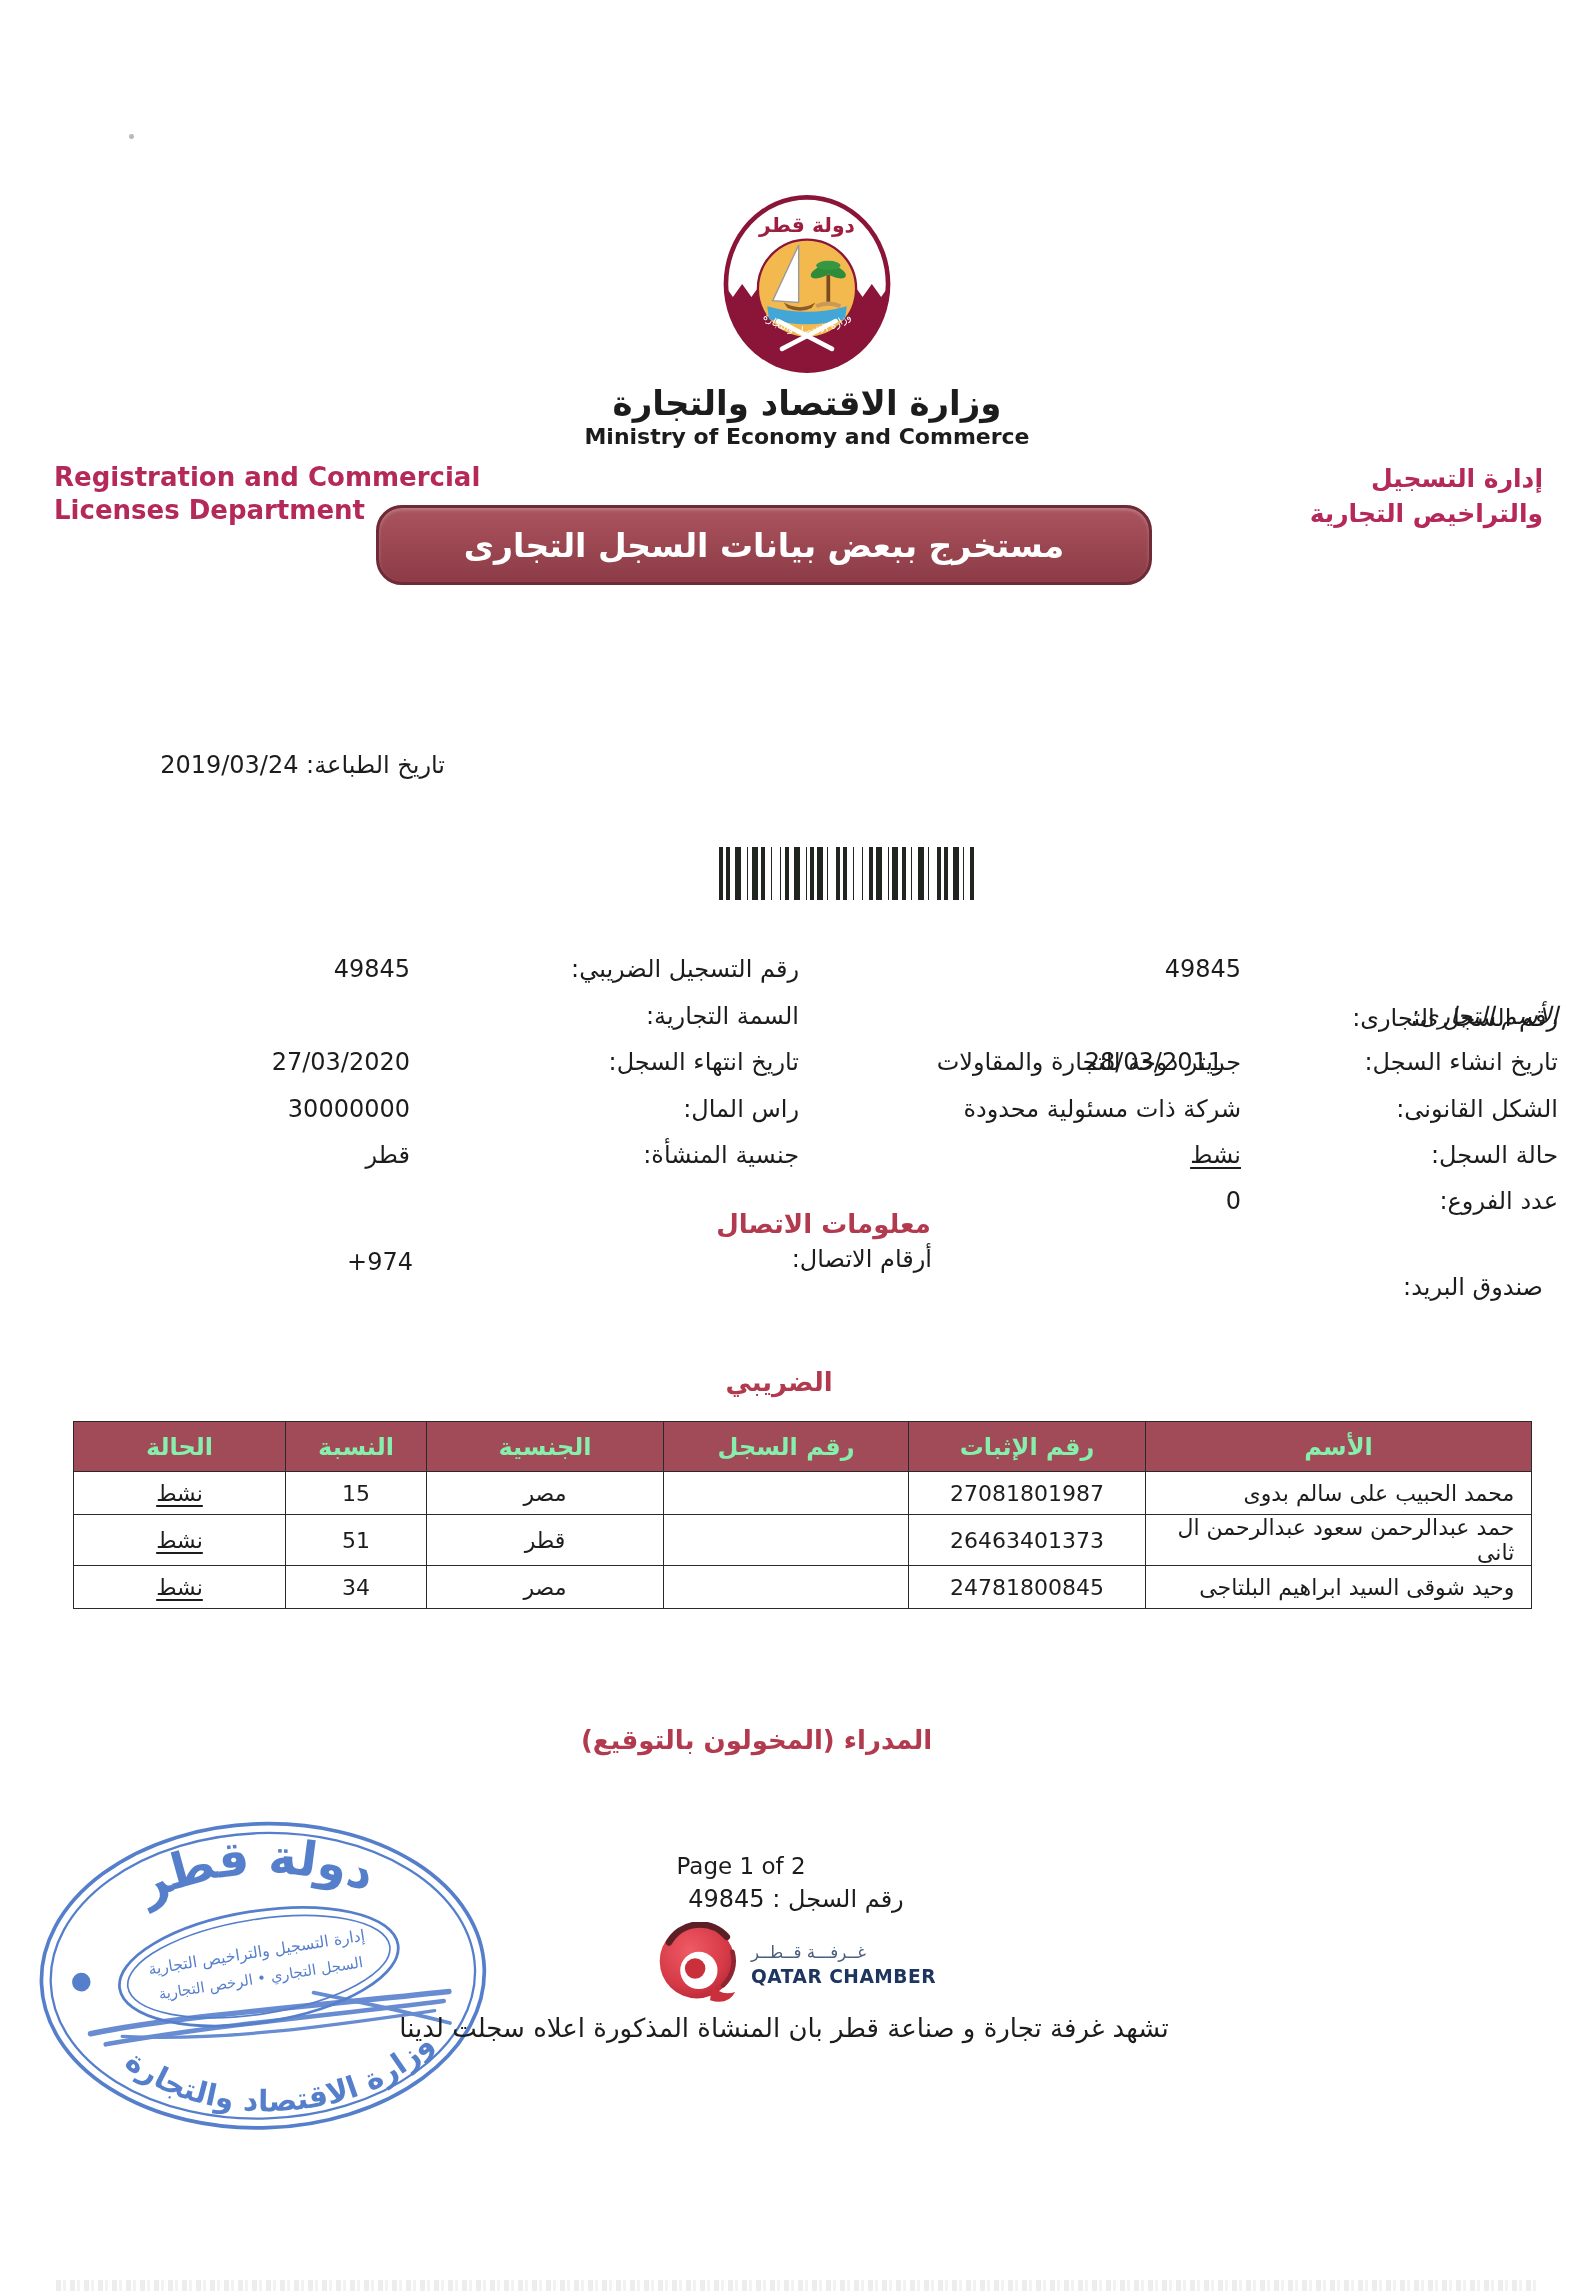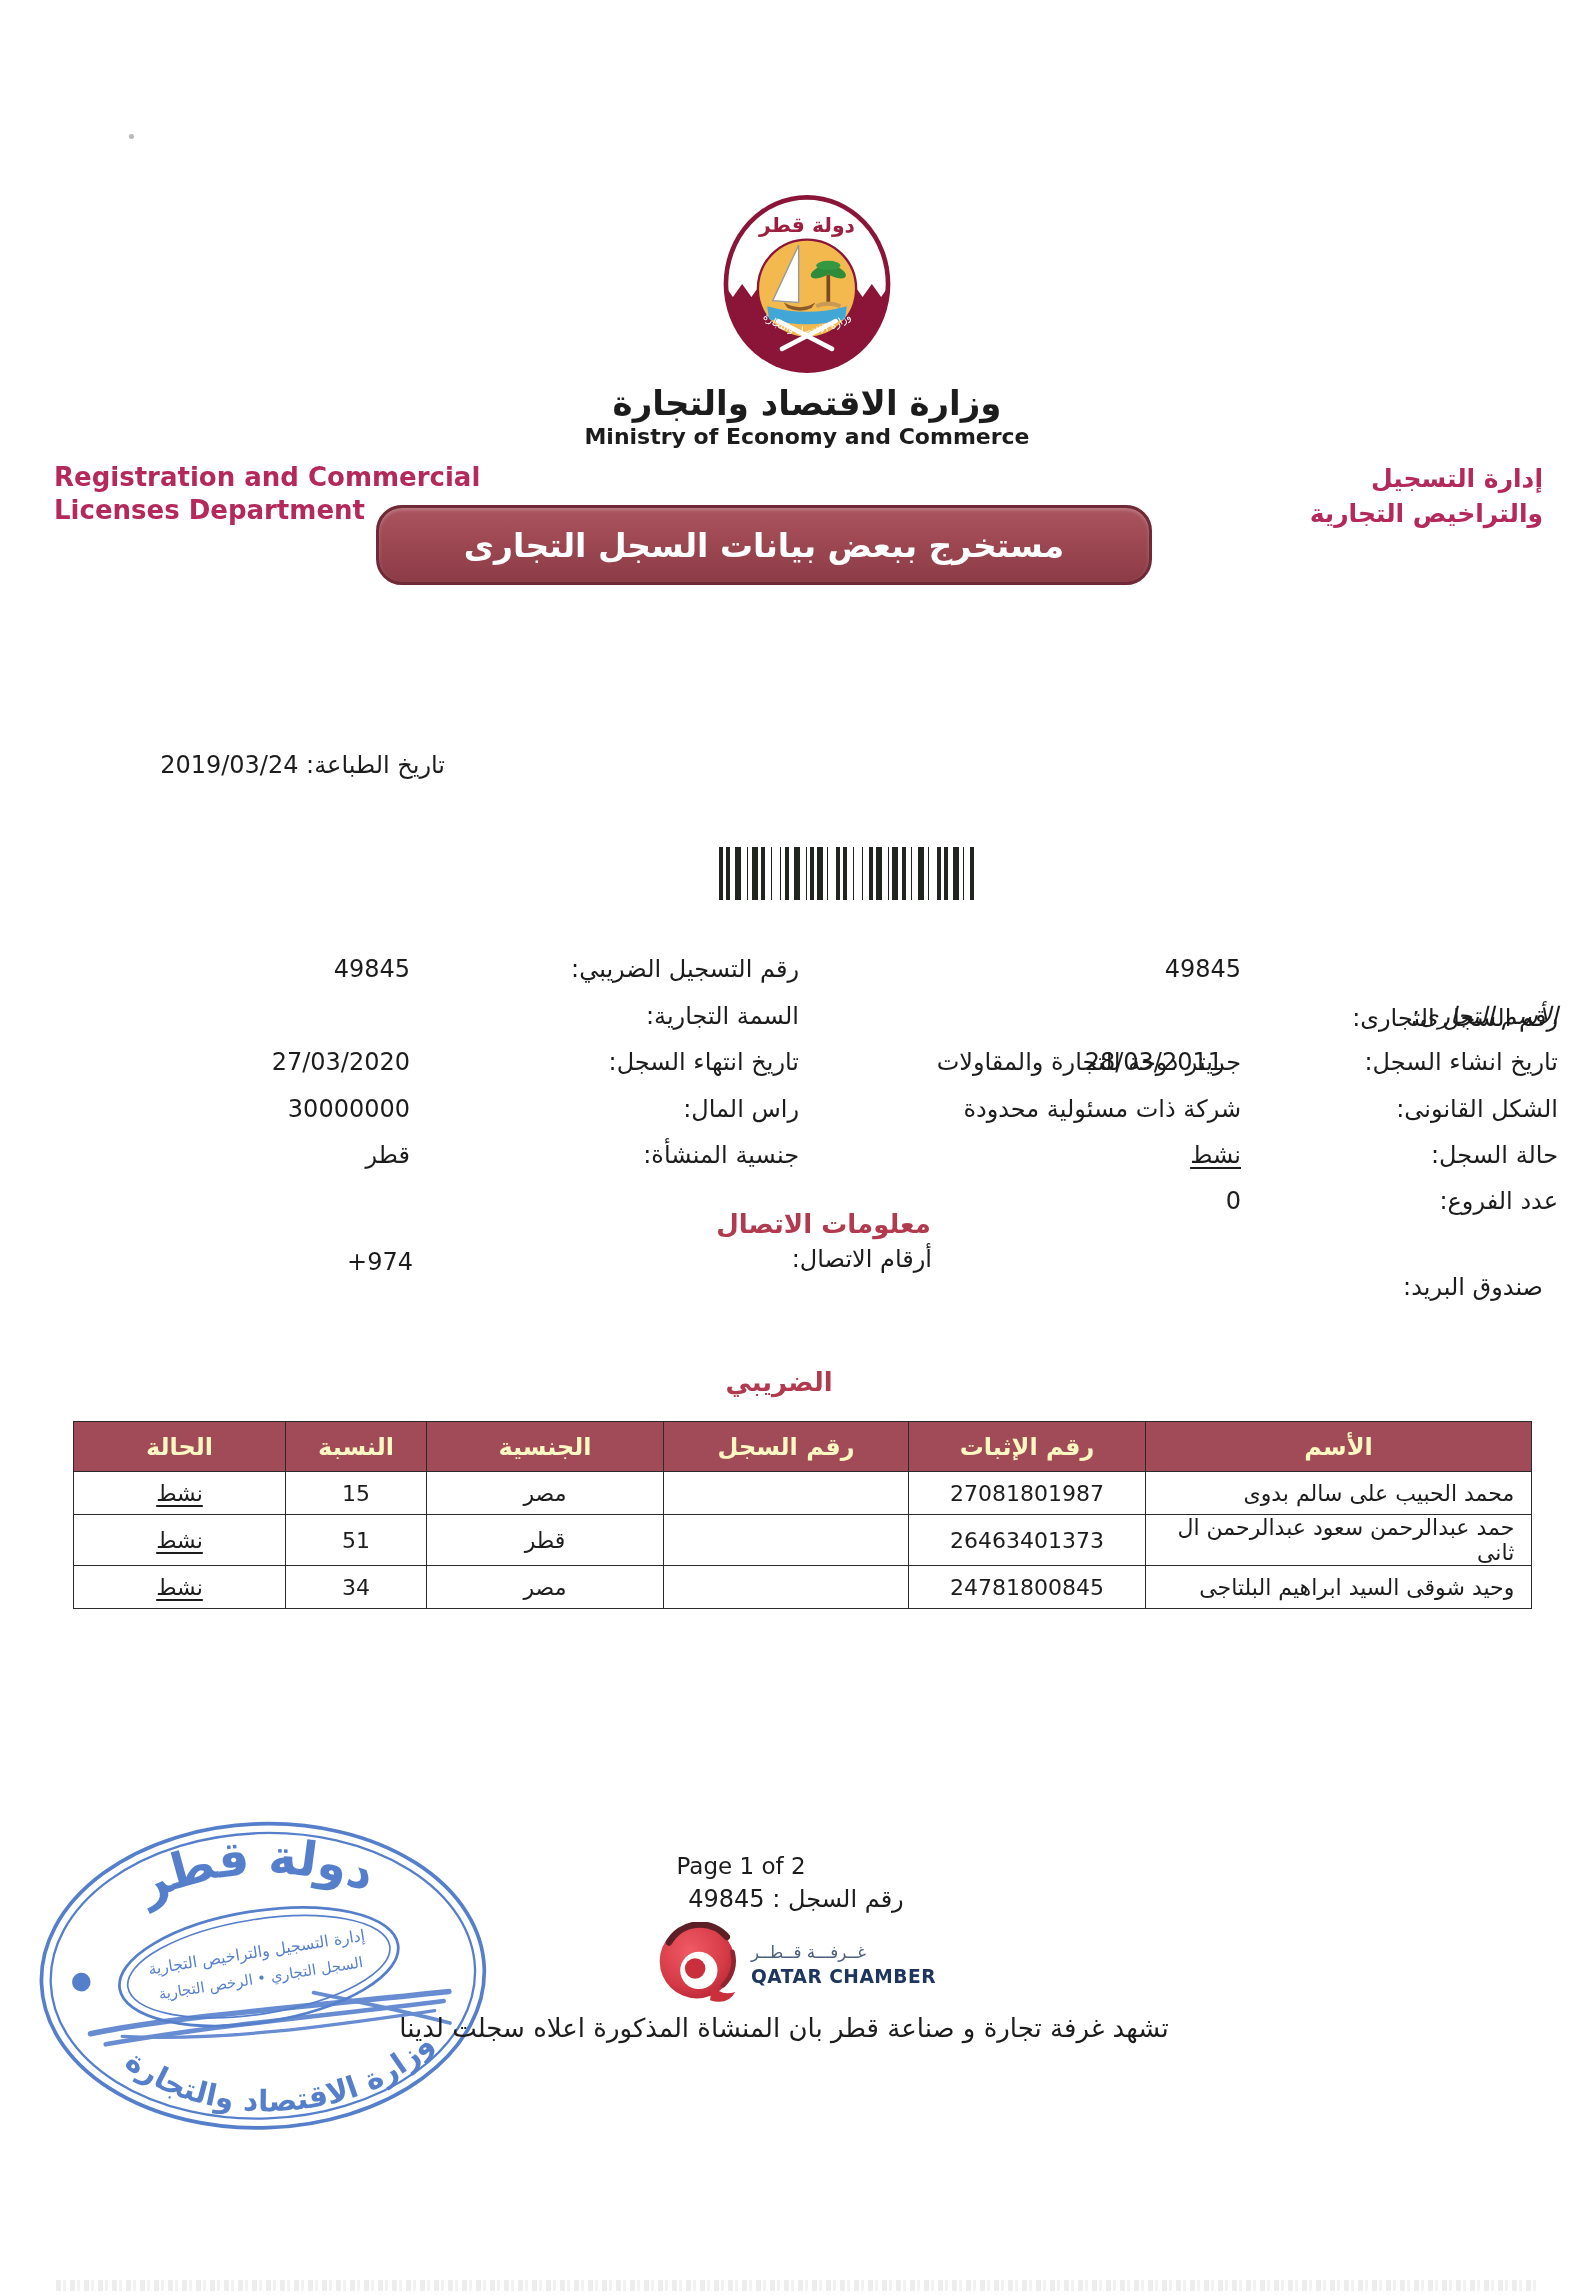--- a/index.html
+++ b/index.html
@@ -38,21 +38,21 @@
   .fvalue{font-size:24px;white-space:nowrap;text-align:right;}
 
   
   .contact-title{top:1209px;left:0;width:1647px;text-align:center;font-size:26px;}
   
   .partners-title{top:1367px;left:0;width:1558px;text-align:center;font-size:26px;}
   table.partners{
     position:absolute;top:1421px;left:73px;width:1459px;border-collapse:collapse;table-layout:fixed;
   }
   table.partners th{
-    background:#a04b57;color:#fef9c3;font-size:24px;font-weight:bold;height:47px;
+    background:#a04b57;color:#86efac;font-size:24px;font-weight:bold;height:47px;
     border:1.9px solid #2a2a2a;text-align:center;
   }
   table.partners td{
     font-size:22px;height:42px;border:1.9px solid #2a2a2a;text-align:center;background:#ffffff;padding:0 5.6px;
   }
   table.partners td.name{text-align:right;padding-right:16.7px;}
   .managers-title{top:1725px;left:478px;width:557px;text-align:center;font-size:26px;}
 
   
   .page-label{top:1853px;left:0;width:1482px;text-align:center;font-size:23px;}
@@ -239,20 +239,21 @@
         <td class="name">وحيد شوقى السيد ابراهيم البلتاجى</td>
         <td dir="ltr">24781800845</td>
         <td></td>
         <td>مصر</td>
         <td dir="ltr">34</td>
         <td class="u">نشط</td>
       </tr>
     </tbody>
   </table>
 
+  <div class="abs managers-title redtitle rtl">المدراء (المخولون بالتوقيع)</div>
 
   <div class="abs page-label">Page 1 of 2</div>
   <div class="abs record-no rtl">رقم السجل : 49845</div>
 
   <svg class="abs qc-logo" viewBox="0 0 88 88">
     <defs>
       <radialGradient id="qcg" cx="40%" cy="35%" r="75%">
         <stop offset="0%" stop-color="#ef5a64"></stop>
           <stop offset="65%" stop-color="#d63a47"></stop>
           <stop offset="100%" stop-color="#b22433"></stop>

